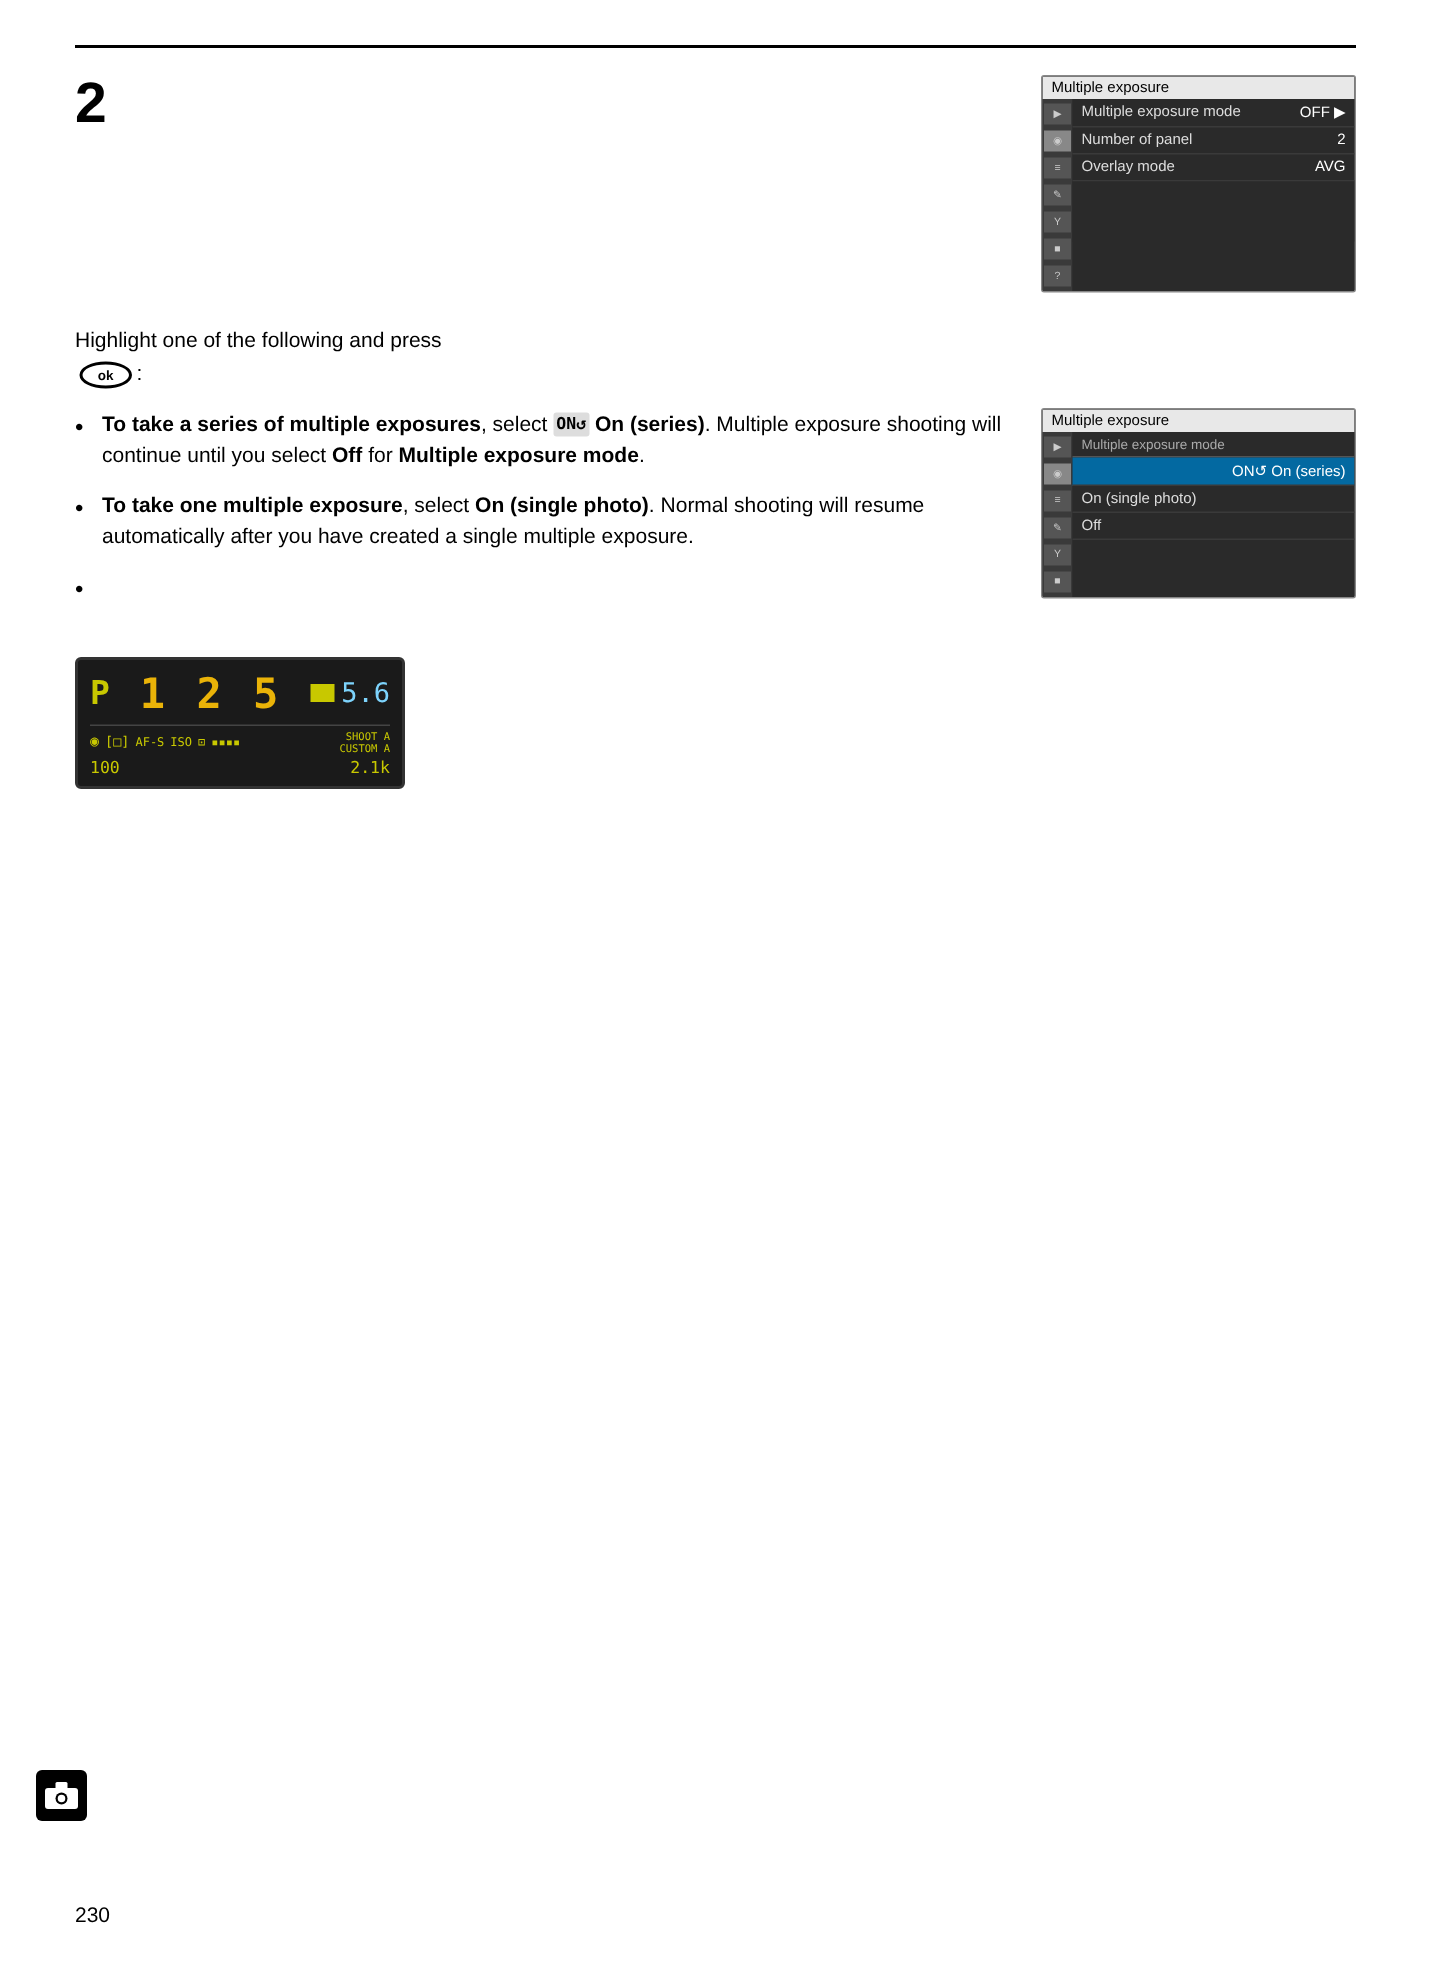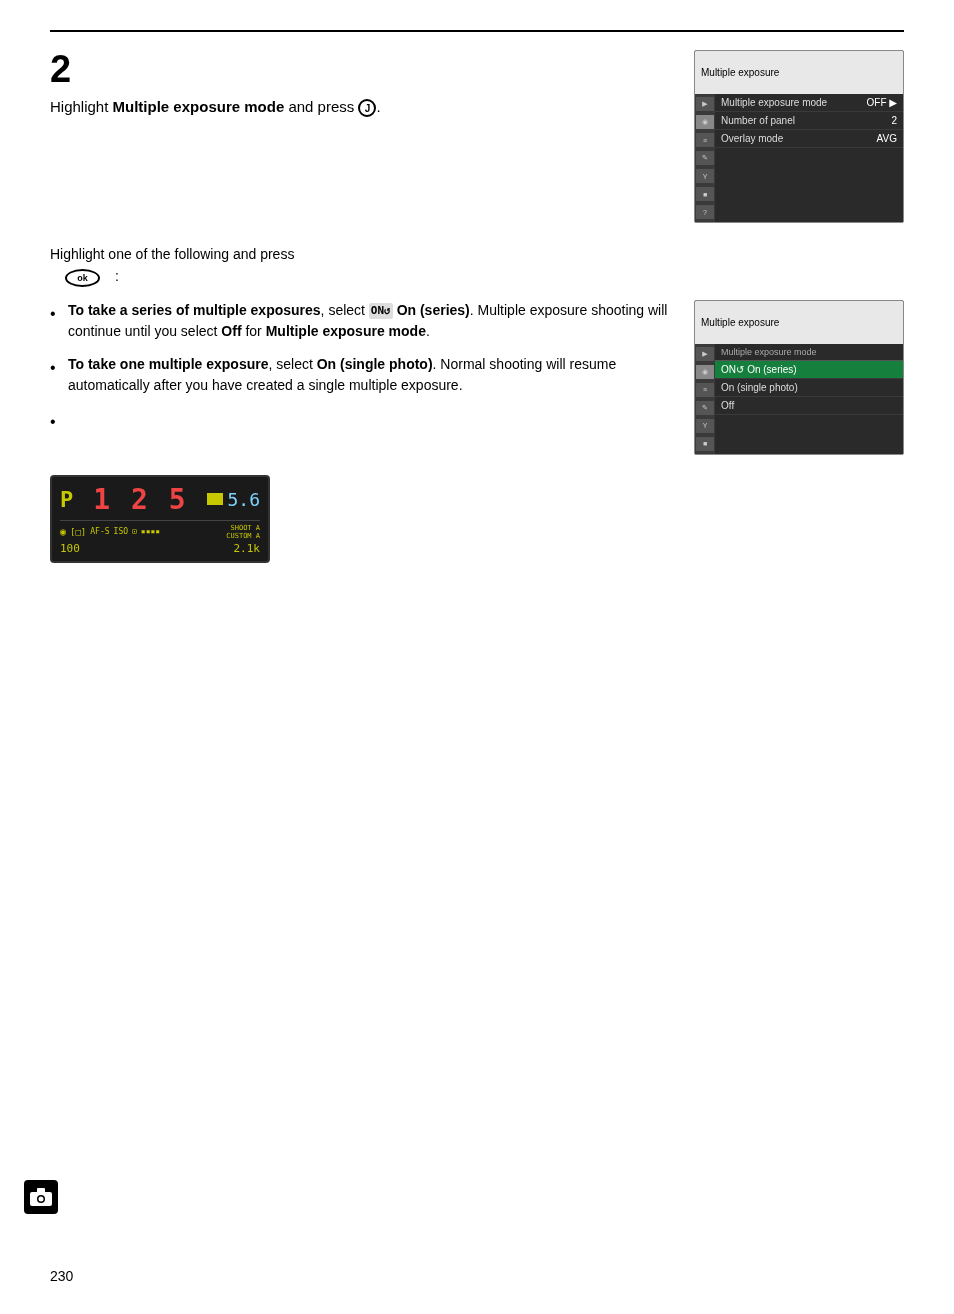--- a/index.html
+++ b/index.html
@@ -65,21 +65,21 @@
       border: 1px solid #888;
       background: #2a2a2a;
       border-radius: 2px;
       overflow: hidden;
       font-size: 11px;
     }
 
     .menu-title-bar {
       background: #e8e8e8;
       color: #000;
-      padding: 16px 6px;
+      padding: 2px 6px;
       font-size: 10px;
       font-weight: normal;
     }
 
     .menu-sidebar {
       display: flex;
     }
 
     .menu-icons {
       background: #3a3a3a;
@@ -114,22 +114,23 @@
     .menu-row {
       display: flex;
       justify-content: space-between;
       padding: 3px 6px;
       color: #ddd;
       font-size: 10px;
       border-bottom: 1px solid #3a3a3a;
     }
 
     .menu-row.selected {
-      background: #15803d;
+      background: #0369a1;
       color: #fff;
+      justify-content: flex-end;
     }
 
     .menu-row .menu-value {
       color: #fff;
     }
 
     
     .menu-screenshot2 {
       width: 210px;
       border: 1px solid #888;
@@ -190,21 +191,21 @@
     }
 
     .cp-p {
       color: #c8c800;
       font-size: 22px;
       font-weight: bold;
       font-family: monospace;
     }
 
     .cp-number {
-      color: #ef4444;
+      color: #eab308;
       font-size: 28px;
       font-weight: bold;
       font-family: monospace;
       letter-spacing: 2px;
       flex: 1;
       text-align: center;
     }
 
     .cp-aperture {
       color: #7dd3fc;
@@ -255,21 +256,21 @@
       display: inline-flex;
       width: 35px;
       height: 18px;
       border: 2px solid #000;
       border-radius: 50%;
       align-items: center;
       justify-content: center;
       font-size: 9px;
       font-weight: bold;
       vertical-align: middle;
-      margin: 0 15px;
+      margin: 0 3px;
     }
 
     .j-symbol {
       display: inline-flex;
       width: 18px;
       height: 18px;
       border: 2px solid #000;
       border-radius: 50%;
       align-items: center;
       justify-content: center;
@@ -291,23 +292,20 @@
   </style>
 </head>
 <body>
 
 <div class="top-line"></div>
 
 <div class="main-content">
   <div class="text-col">
     <div class="step-header">
       <div class="step-number">2</div>
-    </div>
-    <div class="subtitle">
-      <span>Highlight </span><strong>Multiple exposure mode</strong><span> and press </span><span class="j-symbol">J</span><span>.</span>
     </div>
   </div>
   <div class="image-col">
     <div class="menu-screenshot">
       <div class="menu-title-bar">Multiple exposure</div>
       <div class="menu-sidebar">
         <div class="menu-icons">
           <div class="menu-icon-item">▶</div>
           <div class="menu-icon-item active">◉</div>
           <div class="menu-icon-item">≡</div>

